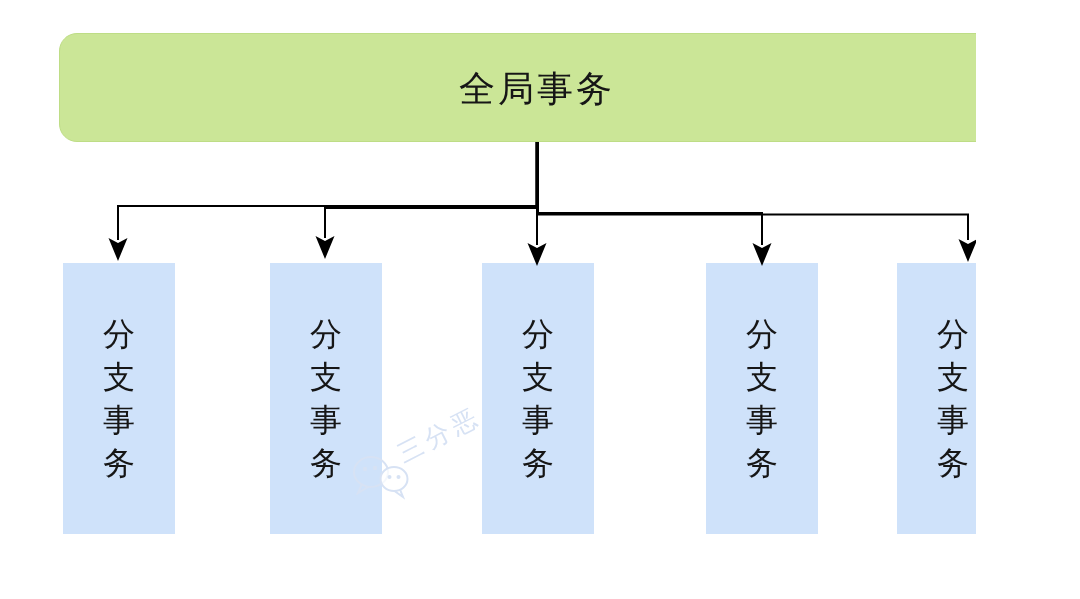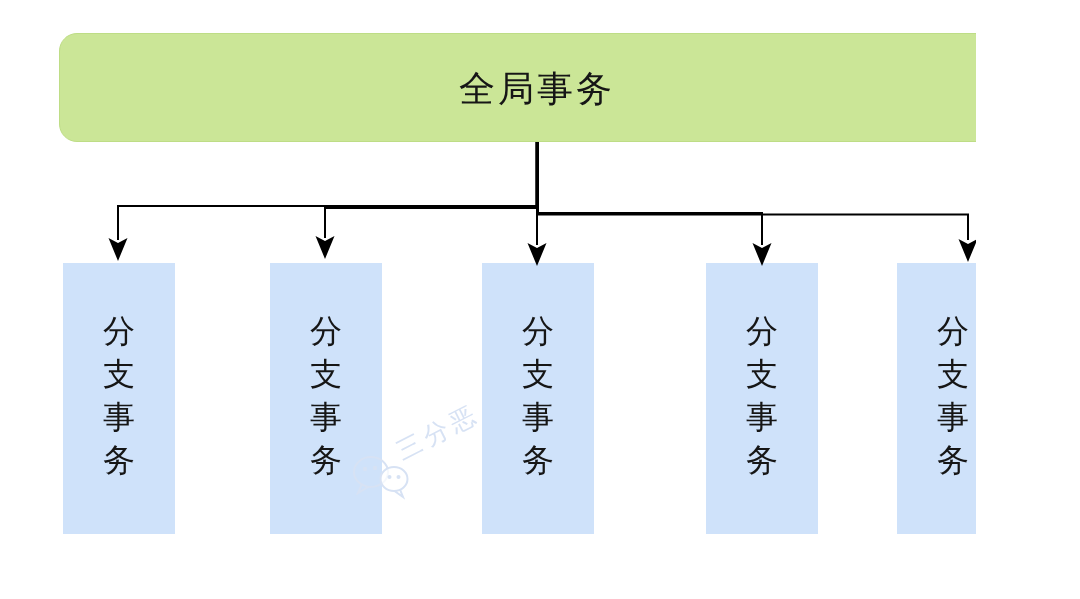--- a/index.html
+++ b/index.html
@@ -2,21 +2,21 @@
 <html style="--bg: #ffffff; --root-fill: #cbe697; --root-border: #bedd86; --branch-fill: #cfe2fa; --connector: #000000; --text: #161616; --watermark: #d7e2f4;"><head>
 <meta charset="utf-8">
 <style>
   html, body { margin: 0; padding: 0; background: #ffffff; }
   .stage {
     position: relative;
     width: 976px;
     height: 599px;
     background: var(--bg, #ffffff);
     overflow: hidden;
-    font-family: Liberation Mono, monospace;
+    font-family: Liberation Sans, sans-serif;
   }
 
   
   .root-node {
     position: absolute;
     left: 59px; top: 33px;
     width: 956px; height: 109px;
     background: var(--root-fill, #cbe697);
     border: 1px solid var(--root-border, #bedd86);
     border-radius: 18px;

